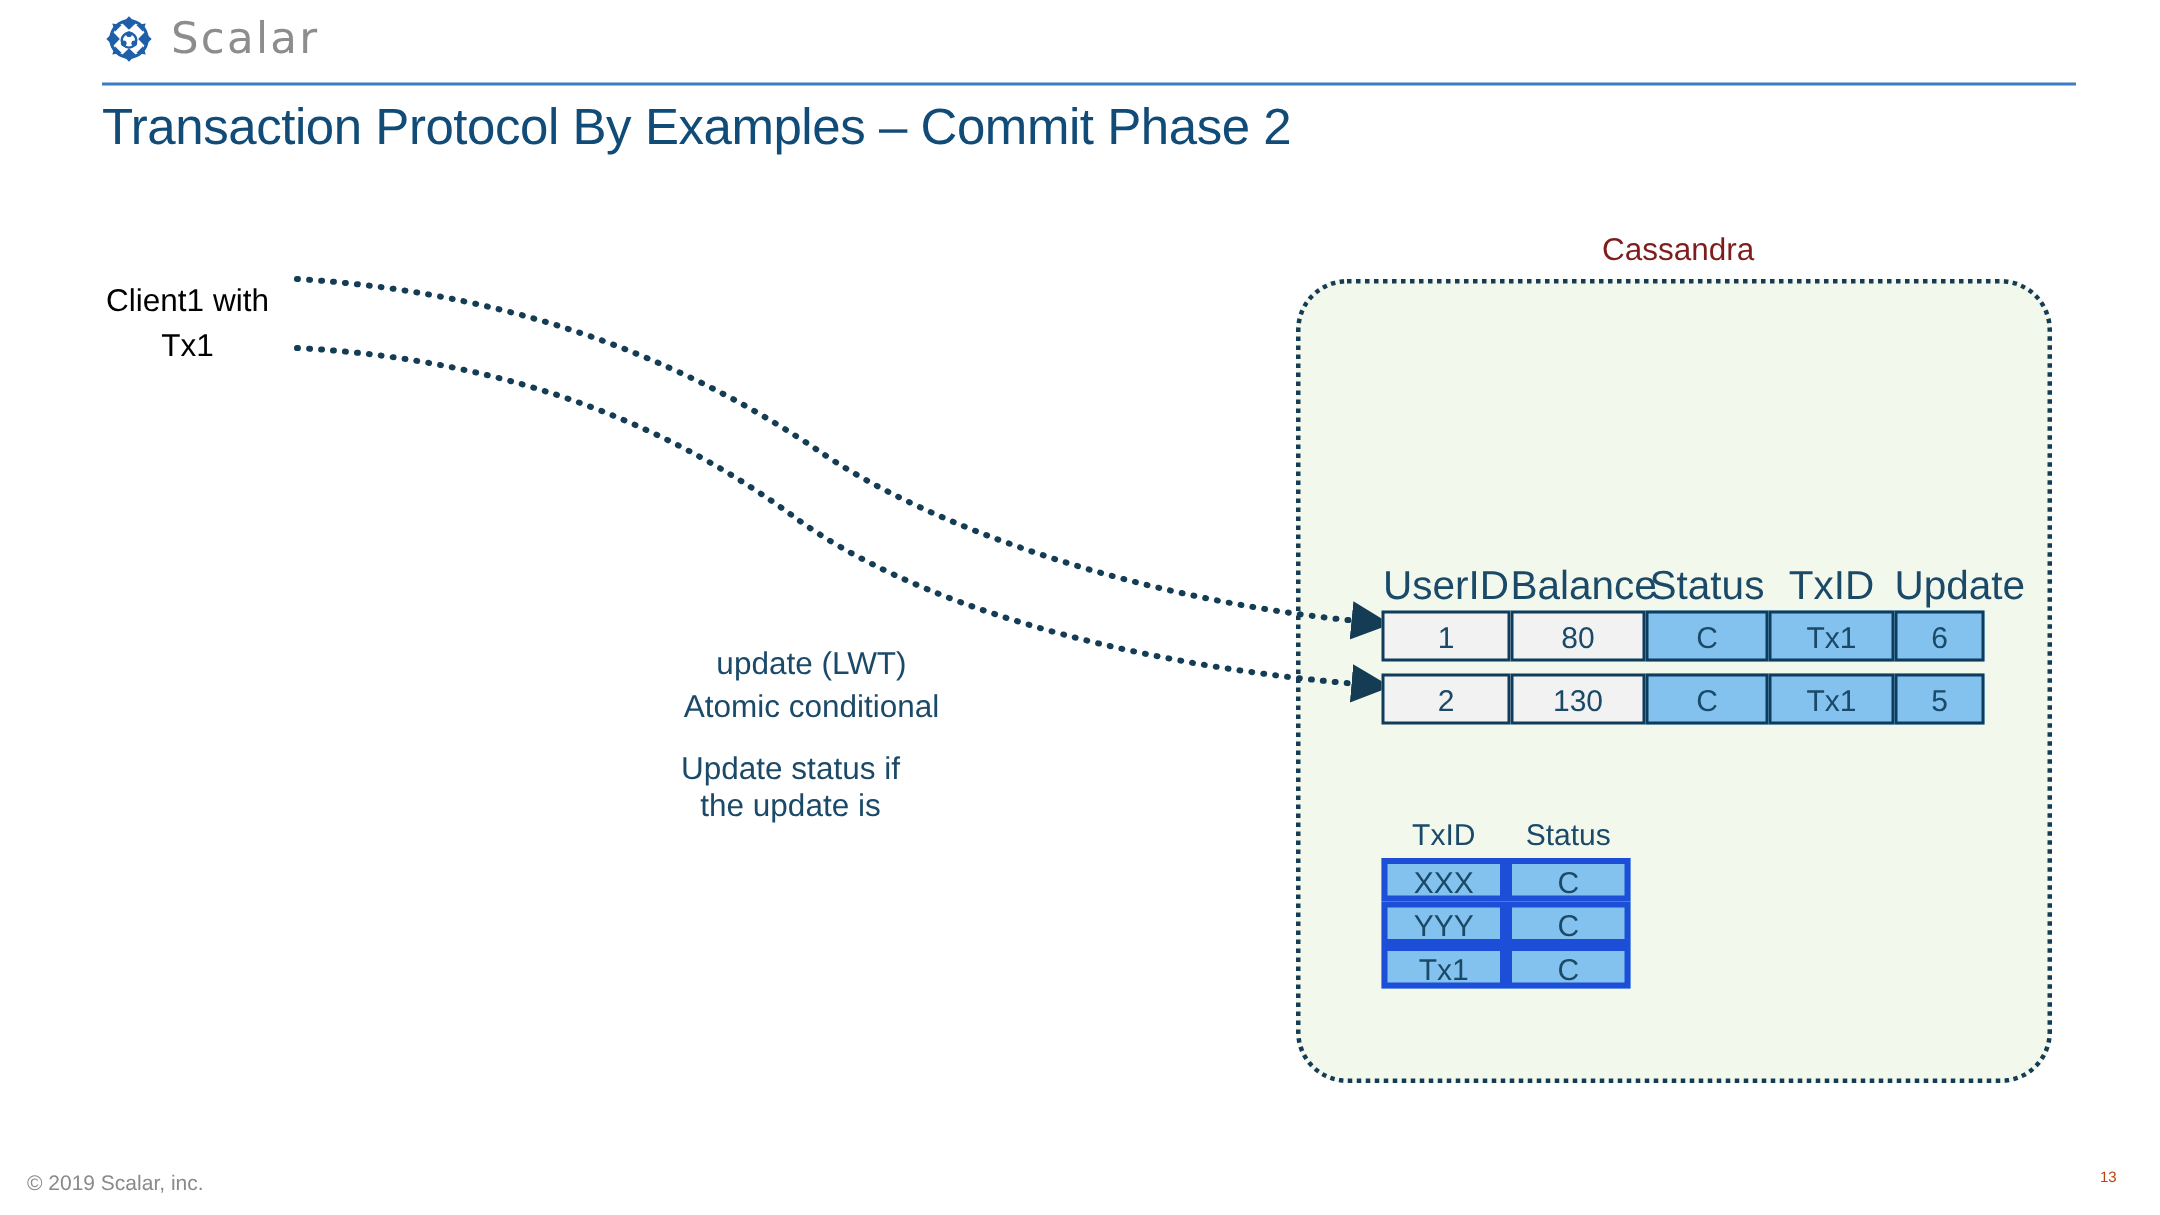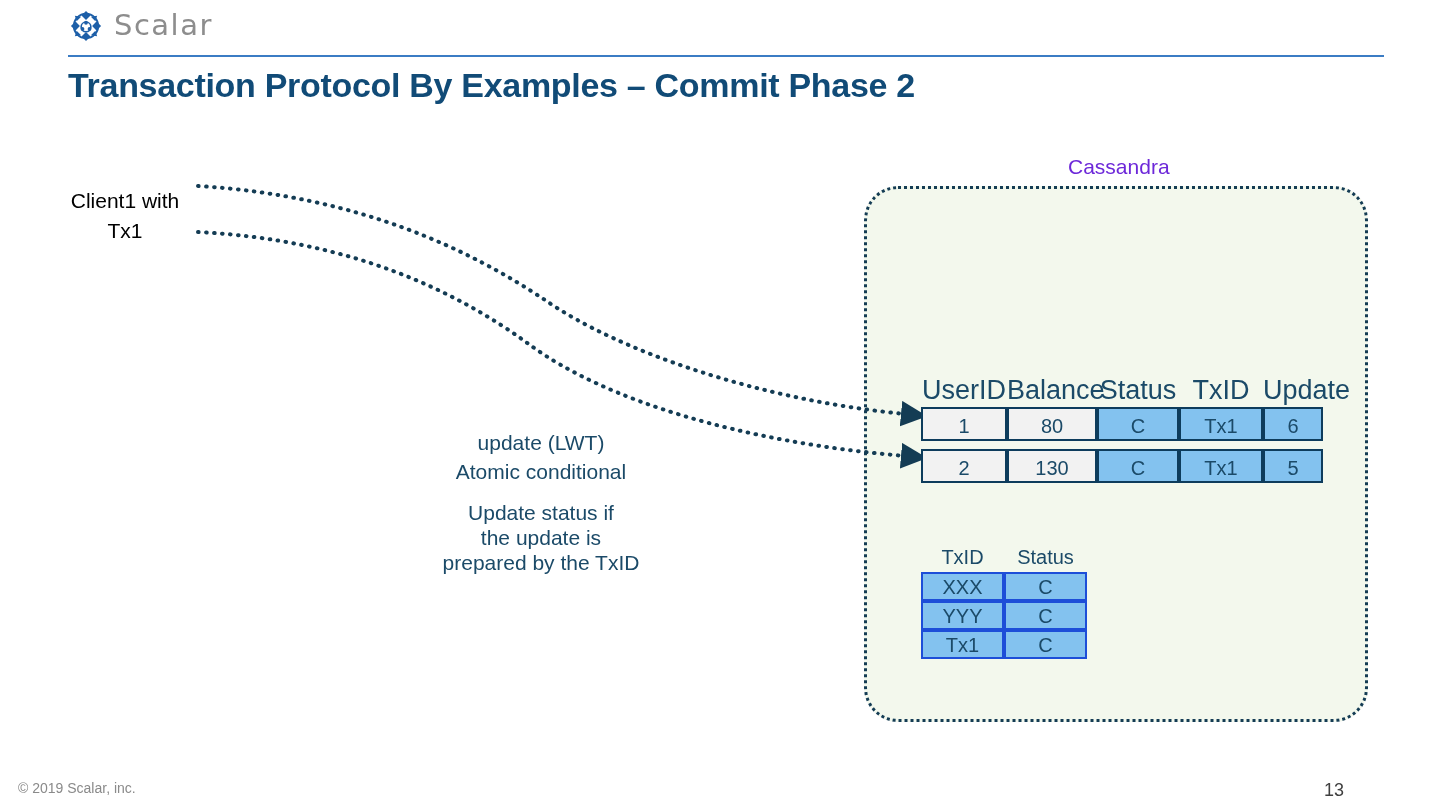--- a/index.html
+++ b/index.html
@@ -45,49 +45,49 @@
     top: 55px;
     width: 1316px;
     height: 2px;
     background: #3b7cc4;
   }
   #page-title {
     position: absolute;
     left: 68px;
     top: 66px;
     font-size: 34px;
-    font-weight: bold;
+    font-weight: normal;
     color: #114b77;
     letter-spacing: -0.3px;
     white-space: nowrap;
   }
 
   
   #footer-copyright {
     position: absolute;
     left: 18px;
     top: 780px;
     font-size: 14px;
     color: #8a8a8a;
   }
   #footer-pagenum {
     position: absolute;
-    left: 1324px;
+    left: 1400px;
     top: 780px;
-    font-size: 18px;
-    color: #404040;
+    font-size: 10px;
+    color: #c2410c;
   }
 
   
   #cassandra-label {
     position: absolute;
     left: 1068px;
     top: 155px;
     font-size: 21px;
-    color: #6d28d9;
+    color: #7f1d1d;
     white-space: nowrap;
   }
   #cassandra-box {
     position: absolute;
     left: 864px;
     top: 186px;
     width: 504px;
     height: 536px;
     border: 3px dotted #143c54;
     border-radius: 34px;
@@ -111,21 +111,21 @@
     left: 412px;
     top: 428px;
     width: 258px;
     text-align: center;
     font-size: 21px;
     line-height: 29px;
     color: #1b4a68;
   }
   #update-label {
     position: absolute;
-    left: 412px;
+    left: 398px;
     top: 500px;
     width: 258px;
     text-align: center;
     font-size: 21px;
     line-height: 25px;
     color: #1b4a68;
   }
 
   
   #arrows-svg {
@@ -196,21 +196,21 @@
     text-align: center;
     box-sizing: border-box;
   }
   .coord-row { display: flex; }
   .coord-row > div {
     height: 29px;
     line-height: 27px;
     font-size: 20px;
     text-align: center;
     box-sizing: border-box;
-    border: 2px solid #1d4ed8;
+    border: 4px solid #1d4ed8;
     background: #83c2ef;
     color: #1b4a68;
   }
   .ccol-txid   { width: 83px; }
   .ccol-status { width: 83px; }
 </style>
 </head>
 <body>
 
 <div id="slide">
@@ -247,21 +247,20 @@
   </div>
 
   <div id="lwt-label">
     <div>update (LWT)</div>
     <div>Atomic conditional</div>
   </div>
 
   <div id="update-label">
     <div>Update status if</div>
     <div>the update is</div>
-    <div>prepared by the TxID</div>
   </div>
 
   <svg id="arrows-svg">
     <defs>
       <marker id="arrowhead" markerWidth="7" markerHeight="7" refX="1" refY="3.2" orient="auto">
         <path d="M0,0 L6.6,3.2 L0,6.4 Z" fill="#143c54"></path>
       </marker>
     </defs>
     <path d="M198,186 C360,196 470,250 545,300 C620,352 760,400 905,414" fill="none" stroke="#143c54" stroke-width="4" stroke-linecap="round" stroke-dasharray="0.6 7.4" marker-end="url(#arrowhead)"></path>
       <path d="M198,232 C350,240 455,290 530,345 C605,400 740,442 905,456" fill="none" stroke="#143c54" stroke-width="4" stroke-linecap="round" stroke-dasharray="0.6 7.4" marker-end="url(#arrowhead)"></path>

